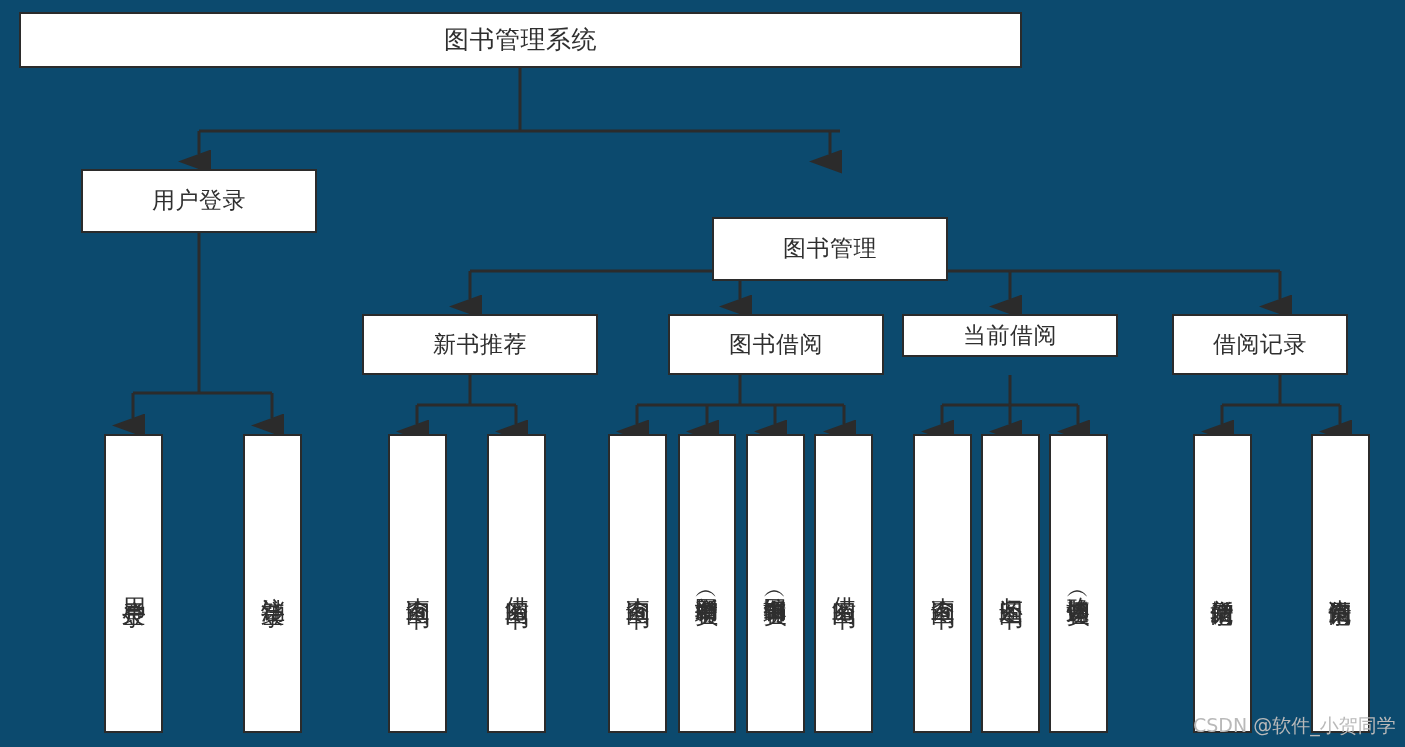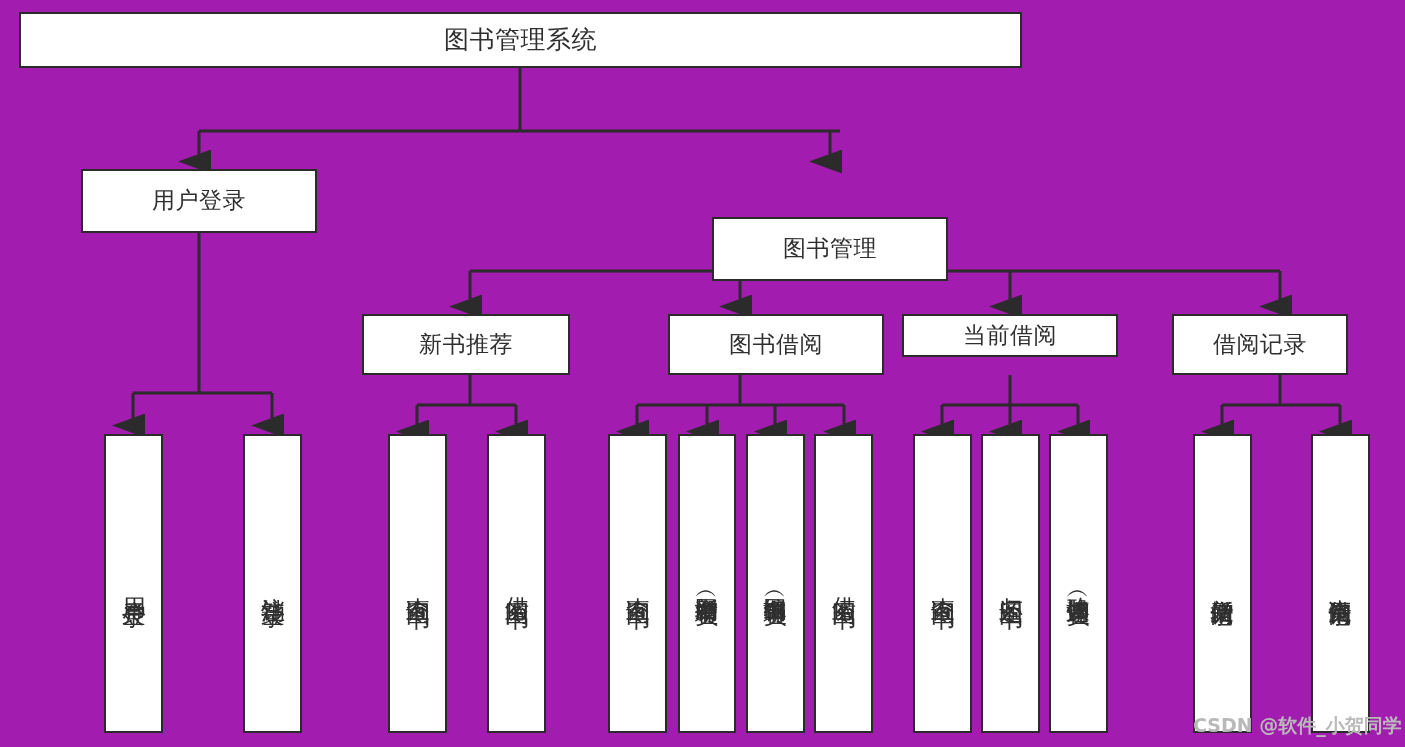--- a/index.html
+++ b/index.html
@@ -8,21 +8,21 @@
     padding: 0;
     background: #ffffff;
   }
   body {
     font-family: "DejaVu Sans", "Liberation Sans", sans-serif;
   }
   #canvas {
     position: relative;
     width: 1405px;
     height: 747px;
-    background: #a21caf;
+    background: #0c4a6e;
     overflow: hidden;
   }
   #wires {
     position: absolute;
     left: 0;
     top: 0;
     width: 1405px;
     height: 747px;
     pointer-events: none;
   }
@@ -65,21 +65,20 @@
   }
   .watermark {
     position: absolute;
     left: 1193px;
     top: 713px;
     font-size: 19px;
     color: #b9b9b9;
     white-space: nowrap;
     z-index: 3;
     font-family: "DejaVu Sans", "Liberation Sans", sans-serif;
-    font-weight: bold;
   }
 </style>
 </head>
 <body>
 
 <div id="canvas">
 
   <svg id="wires" viewBox="0 0 1405 747" xmlns="http://www.w3.org/2000/svg">
     <defs>
       <marker id="ah" markerWidth="12" markerHeight="12" refX="1.5" refY="4" orient="auto" markerUnits="strokeWidth">
@@ -128,21 +127,21 @@
       <path d="M1222,405 L1222,424" marker-end="url(#ah)"></path>
       <path d="M1340,405 L1340,424" marker-end="url(#ah)"></path>
     </g>
   </svg>
 
   <div class="node h title" style="left:19px; top:12px; width:1003px; height:56px;">图书管理系统</div>
 
   <div class="node h" style="left:81px; top:169px; width:236px; height:64px;">用户登录</div>
   <div class="node h" style="left:712px; top:169px; width:236px; height:64px;margin-top:48px;">图书管理</div>
 
-  <div class="node h" style="left:362px; top:314px; width:208px; height:61px;">新书推荐</div>
+  <div class="node h" style="left:362px; top:314px; width:236px; height:61px;">新书推荐</div>
   <div class="node h" style="left:668px; top:314px; width:216px; height:61px;text-align:right;">图书借阅</div>
   <div class="node h" style="left:902px; top:314px; width:216px; height:43px;">当前借阅</div>
   <div class="node h" style="left:1172px; top:314px; width:176px; height:61px;">借阅记录</div>
 
   <div class="node v" style="left:104px; top:434px; width:59px; height:299px;">用户登录</div>
   <div class="node v" style="left:243px; top:434px; width:59px; height:299px;">注销登录</div>
 
   <div class="node v" style="left:388px; top:434px; width:59px; height:299px;">查询图书</div>
   <div class="node v" style="left:487px; top:434px; width:59px; height:299px;">借阅图书</div>
 

